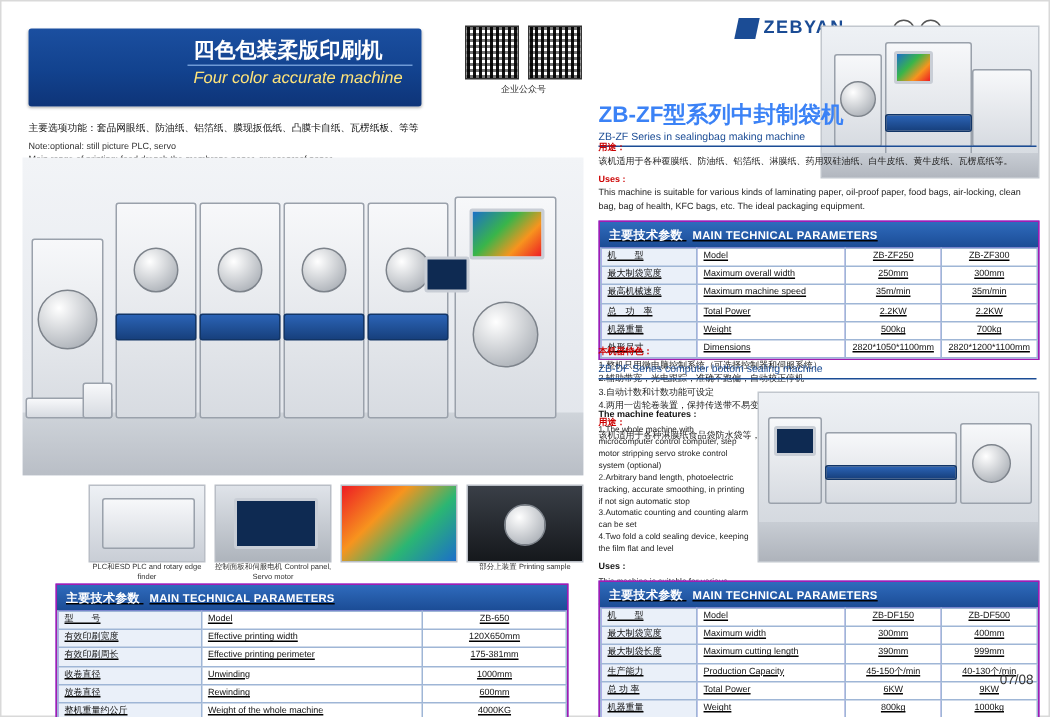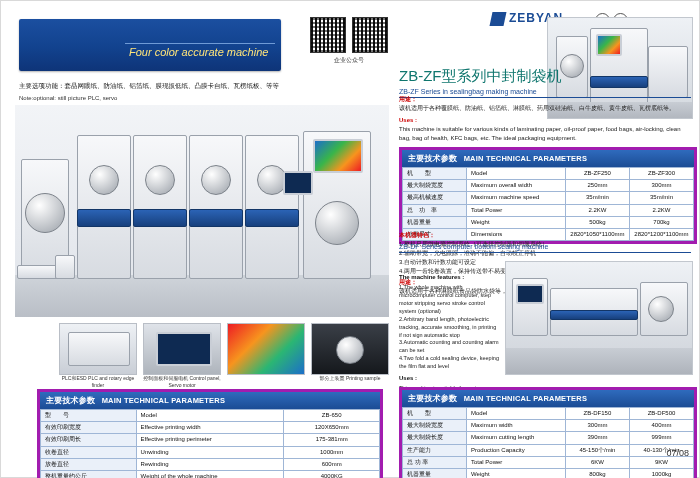--- a/index.html
+++ b/index.html
@@ -76,21 +76,21 @@
   
   .thumbs{position:absolute;left:50px;top:314px;width:330px;height:62px;display:flex;gap:6px;}
   .thumb{width:78px;height:50px;border:1px solid #b9bec6;background:#eceff3;position:relative;overflow:hidden;}
   .t1{background:linear-gradient(180deg,#eef1f5,#c9ced6);}
   .t2{background:linear-gradient(180deg,#dfe3e9,#aeb4bc);}
   .t3{background:linear-gradient(135deg,#ed1c24,#f7941e 35%,#2bb673 65%,#1c6fc9);}
   .t4{background:linear-gradient(180deg,#3a3f47,#15181c);}
 
   
   .spec{
-    position:absolute;border:3px solid #a21caf;background:#8b5cf6;
+    position:absolute;border:1px solid #a21caf;background:#8b5cf6;text-decoration:underline;
   }
   .spec-head{
     background:linear-gradient(180deg,#2f6bbd,#1b4c95);
     color:#fff;font-size:8px;font-weight:bold;padding:3px 6px;
     letter-spacing:.2px;
   }
   .spec-head .en{font-size:7.5px;font-weight:bold;margin-left:4px;}
   table.spec-tbl{border-collapse:collapse;width:100%;}
   table.spec-tbl td{
     border:1px solid #9fb6d6;font-size:6px;color:#111;padding:2px 4px;line-height:1.2;
@@ -104,21 +104,21 @@
   .spec-r1{left:2px;top:138px;width:292px;}
   .spec-r2{left:2px;top:378px;width:292px;}
 
   
   .logo-bar{position:absolute;left:2px;top:0px;width:292px;height:22px;}
   .logo-main{position:absolute;left:110px;top:2px;font-size:12px;font-weight:bold;color:#1b4c95;letter-spacing:1px;}
   .logo-mark{position:absolute;left:92px;top:3px;width:14px;height:14px;background:#1b4c95;transform:skewX(-12deg);}
   .cert{position:absolute;top:4px;width:13px;height:13px;border:1px solid #555;border-radius:50%;font-size:5px;color:#333;text-align:center;line-height:13px;}
 
   .zf-title{position:absolute;left:2px;top:58px;width:292px;}
-  .zf-title .m{font-size:15px;font-weight:normal;color:#0f766e;}
+  .zf-title .m{font-size:15px;font-weight:bold;color:#3b82f6;}
   .zf-title .en{font-size:7px;color:#1b4c95;margin-top:2px;}
   .zf-title .rule{height:1px;background:#1b4c95;margin-top:2px;width:292px;}
 
   .rblock-txt{font-size:6px;color:#222;line-height:1.5;}
   .rblock-txt .h{color:#c00;font-weight:bold;}
 
   .zf-img{position:absolute;left:150px;top:8px;width:144px;height:100px;background:linear-gradient(180deg,#eef1f5,#d3d8de);border:1px solid #c2c7ce;overflow:hidden;}
 
   .df-title{position:absolute;left:2px;top:232px;width:292px;}
   .df-title .m{font-size:15px;font-weight:bold;color:#1b4c95;}
@@ -138,20 +138,21 @@
 </style>
 </head>
 <body>
 
 <div class="page">
 
   <div class="left-col">
 
     <div class="banner">
       <div class="rule"></div>
+      <div class="cn">四色包装柔版印刷机</div>
       <div class="en">Four color accurate machine</div>
     </div>
 
     <div class="qr-block">
       <div class="qr-row">
         <div class="qr"></div>
         <div class="qr"></div>
       </div>
       <div class="qr-cap">企业公众号</div>
     </div>

